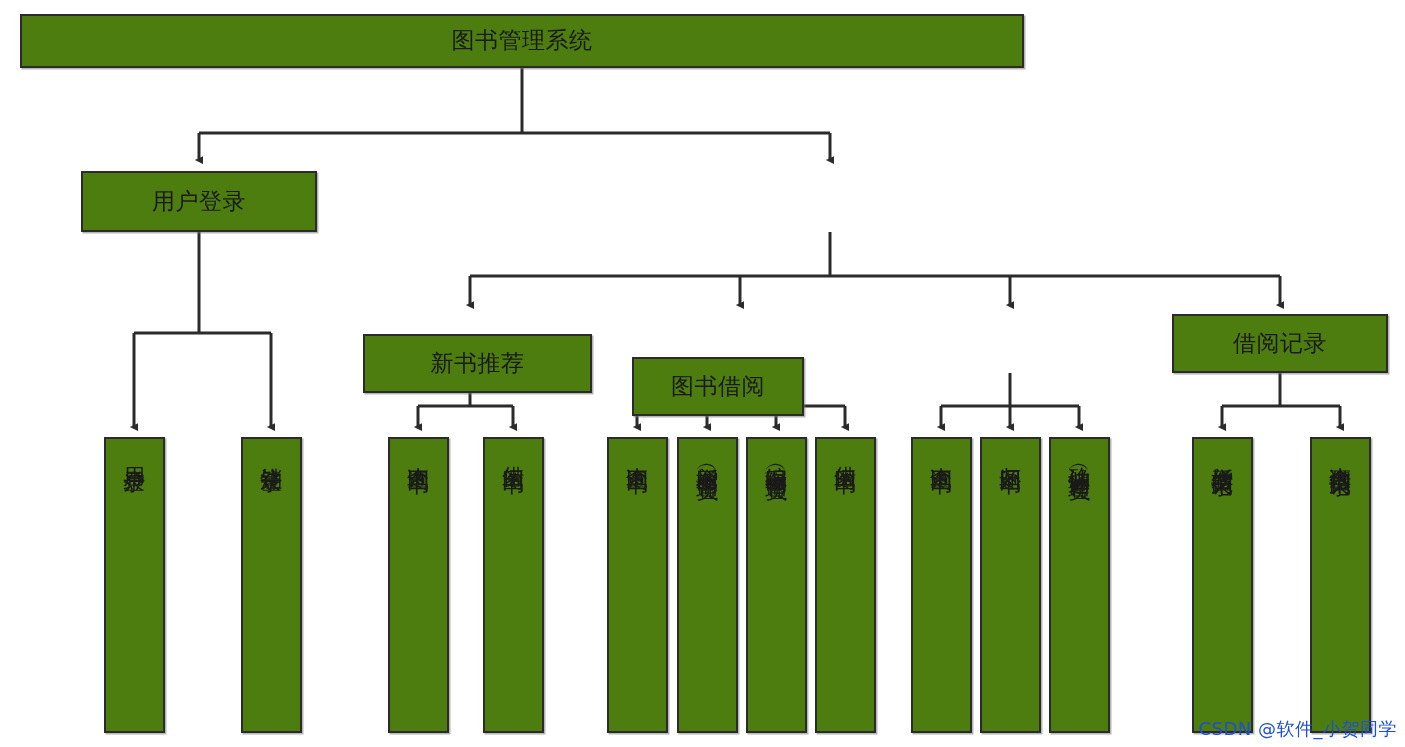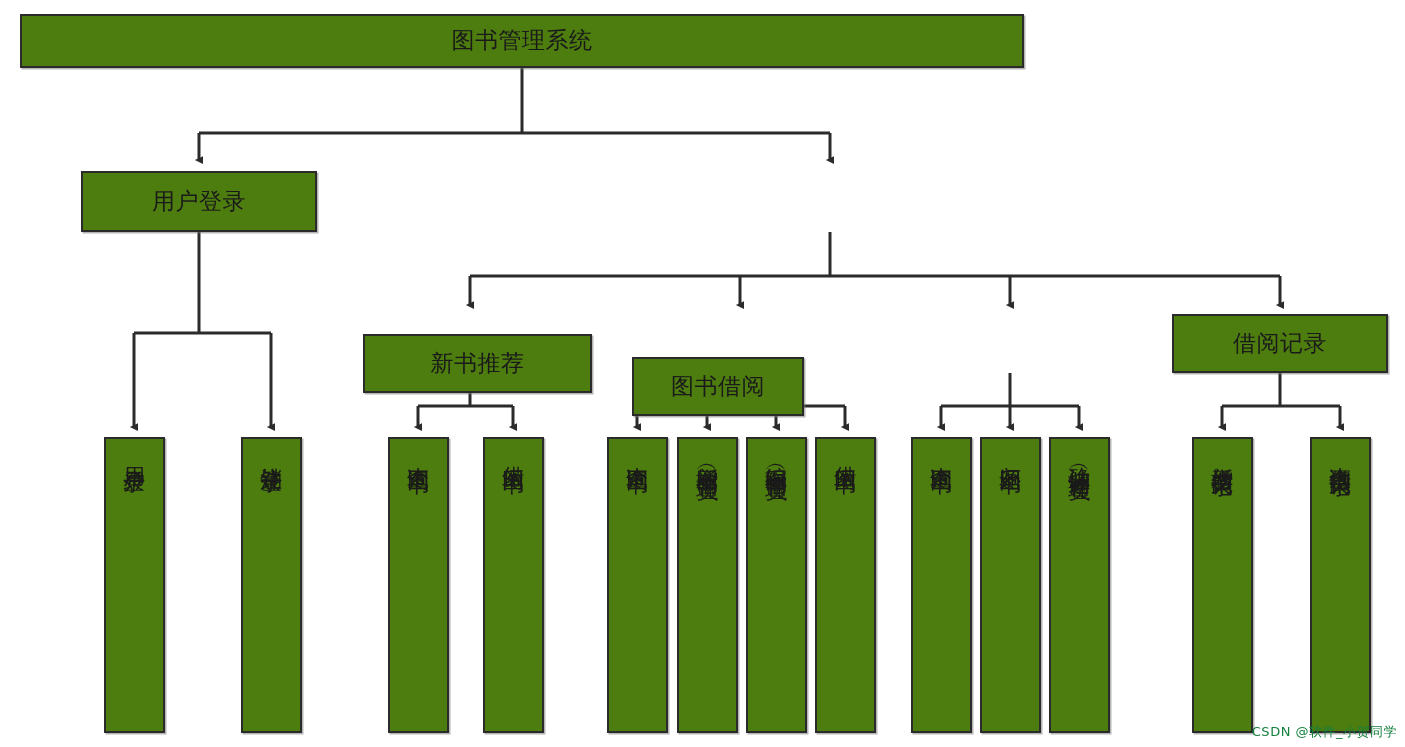--- a/index.html
+++ b/index.html
@@ -57,22 +57,22 @@
     font-size: 22px;
     line-height: 1.25;
     letter-spacing: 2px;
     white-space: normal;
     max-height: 100%;
   }
   .watermark {
     position: absolute;
     right: 8px;
     bottom: 6px;
-    font-size: 13px;
-    color: #15803d;
+    font-size: 18px;
+    color: #1d4ed8;
     letter-spacing: 0.5px;
     white-space: nowrap;
     font-family: "DejaVu Sans", "Liberation Sans", sans-serif;
     margin-top: 29px;
   }
 </style>
 </head>
 <body>
 
 <div id="diagram-root">

